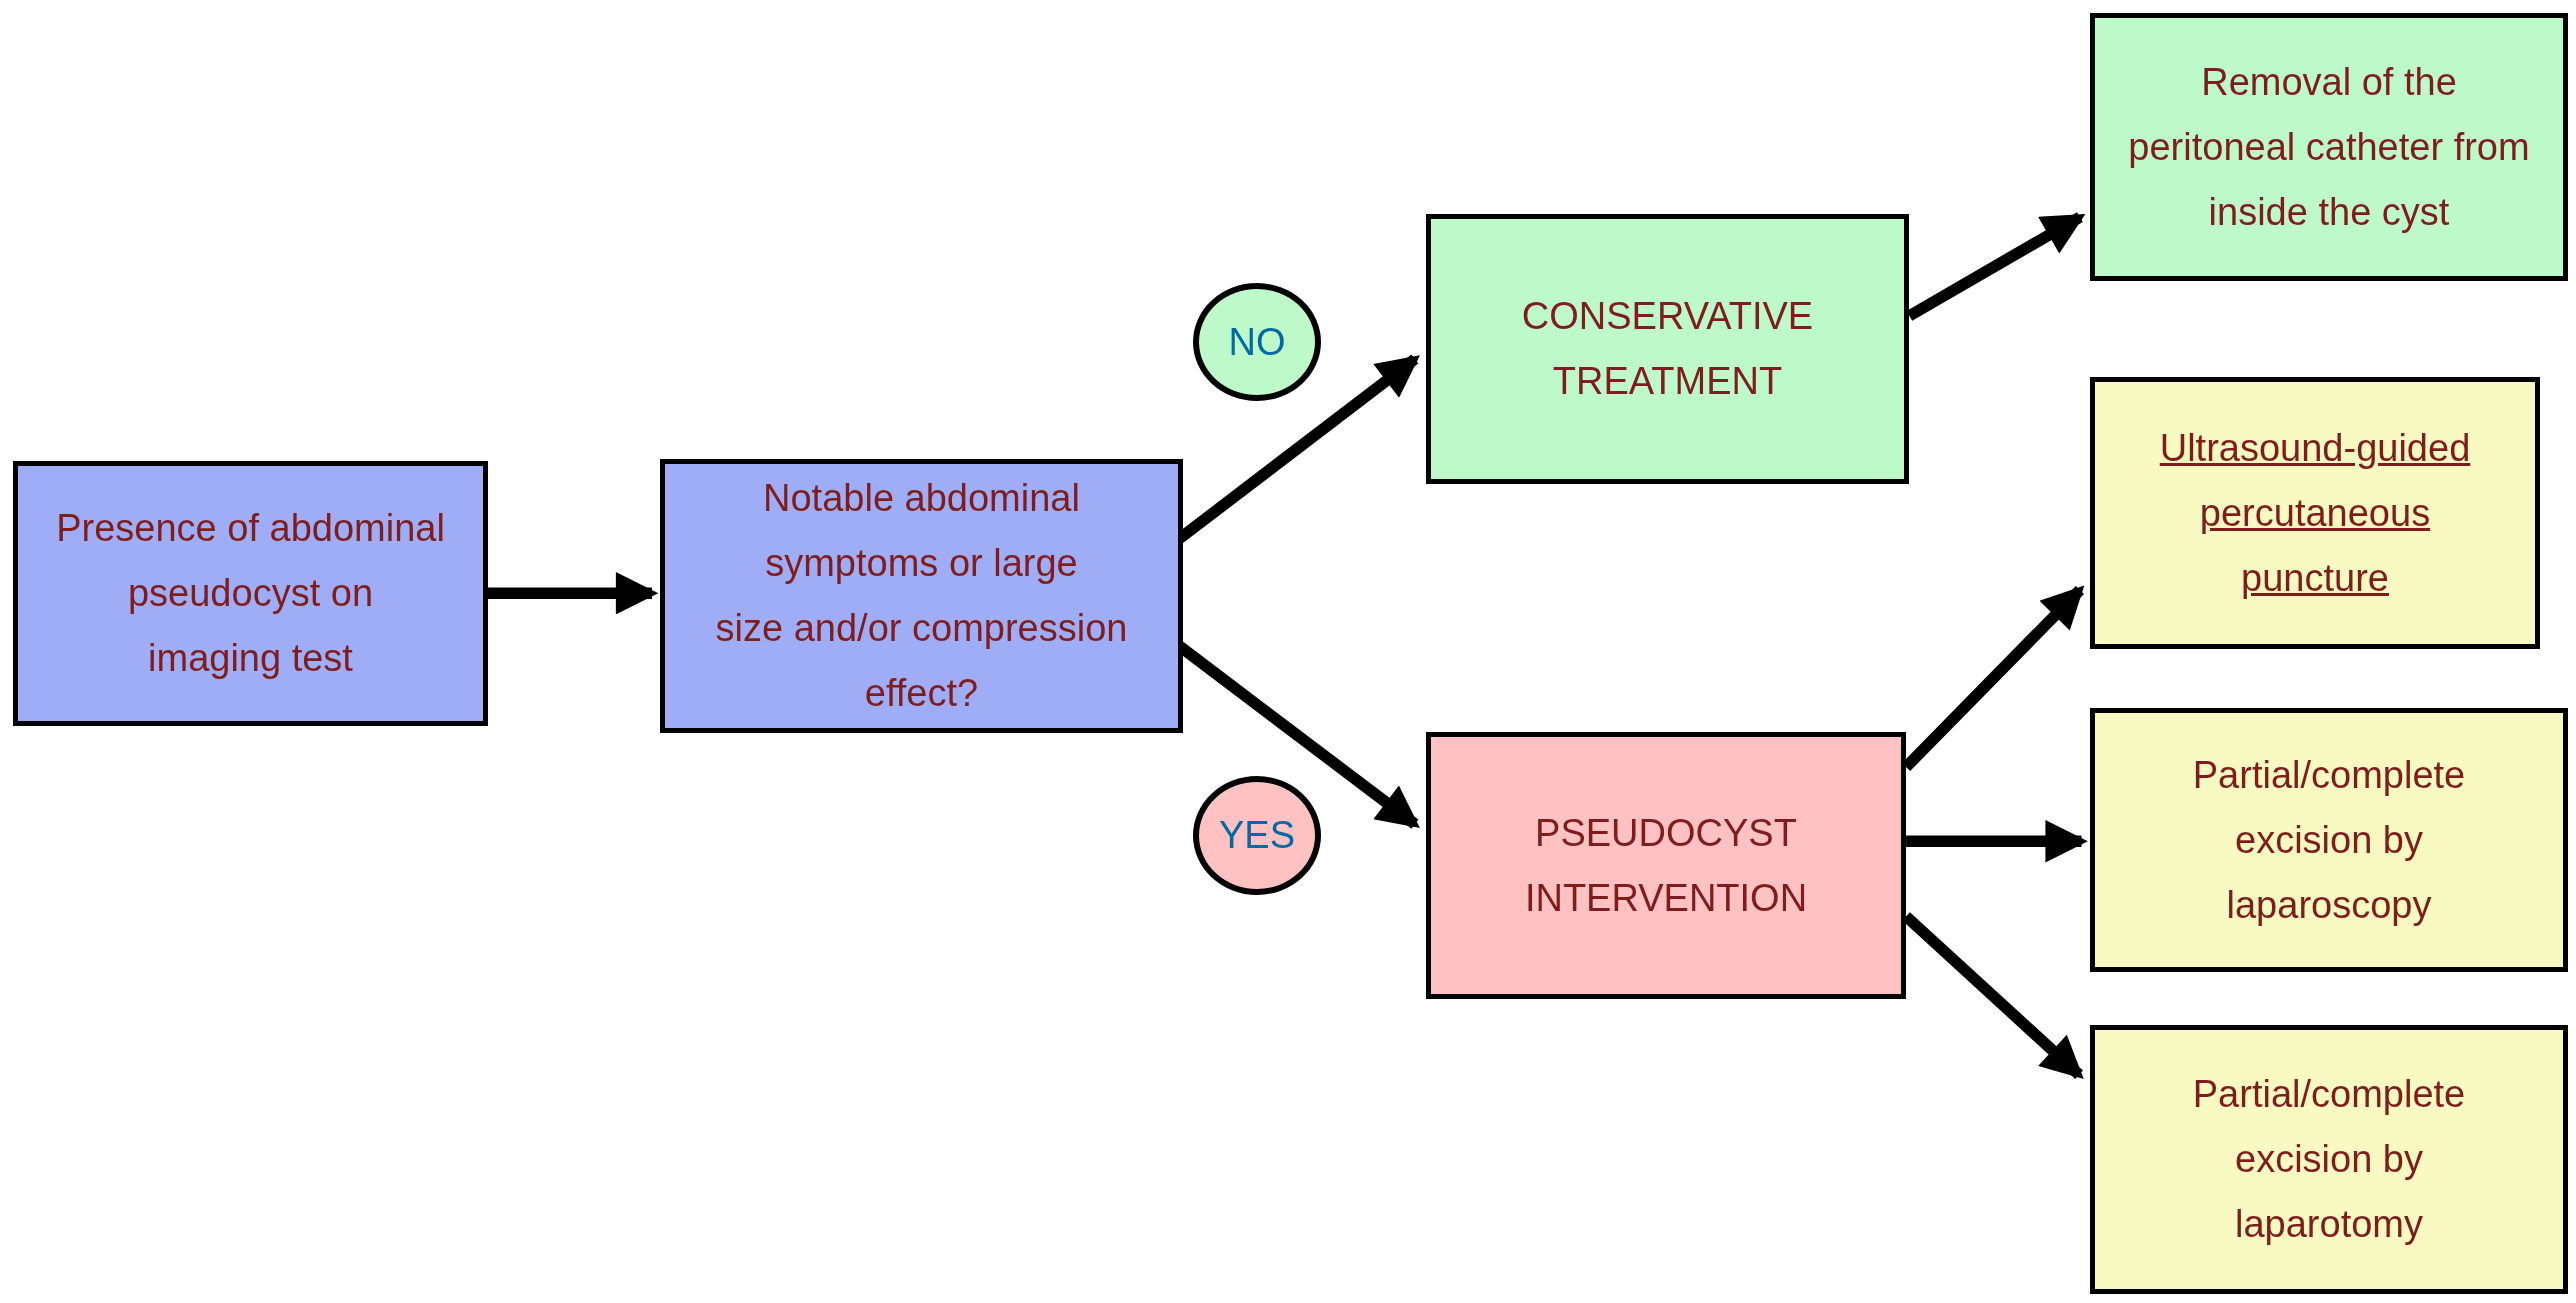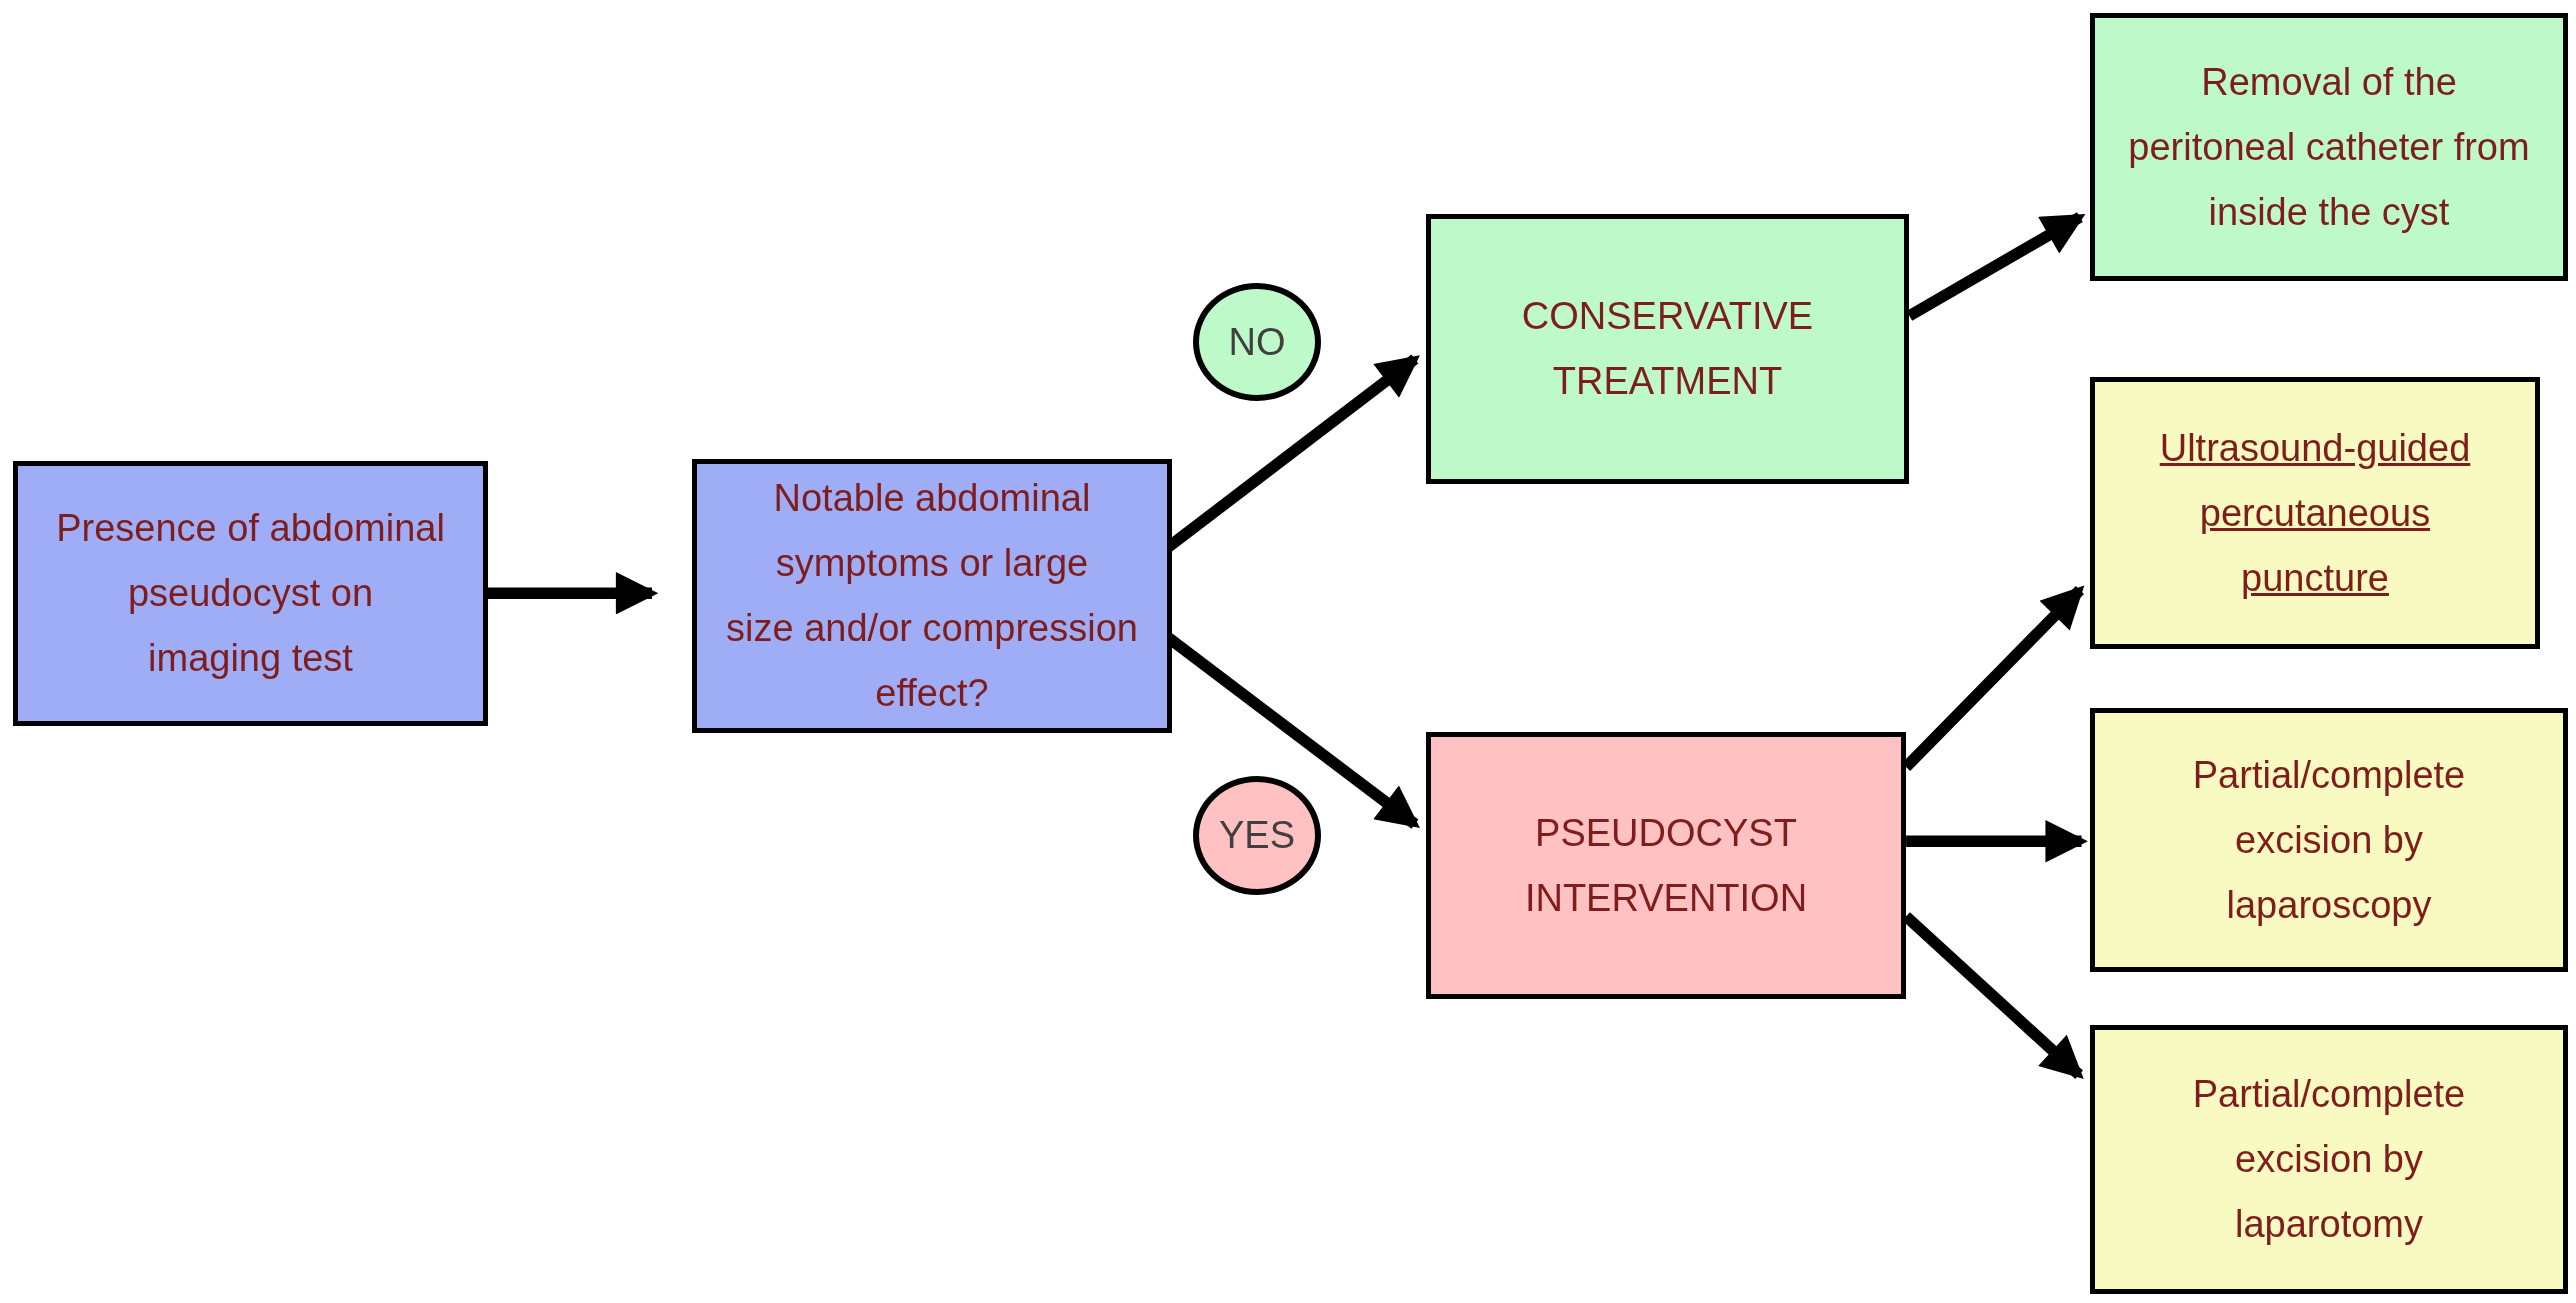--- a/index.html
+++ b/index.html
@@ -27,21 +27,21 @@
   .badge {
     position: absolute;
     display: flex;
     align-items: center;
     justify-content: center;
     text-align: center;
     box-sizing: border-box;
     border: 6.5px solid #000000;
     border-radius: 50%;
     font-size: 38px;
-    color: #404040;
+    color: #0369a1;
   }
   .fill-blue   { background: #9fadf7; }
   .fill-green  { background: #befac9; }
   .fill-pink   { background: #ffc1c1; }
   .fill-yellow { background: #f9fac1; }
   svg.arrows {
     position: absolute;
     left: 0; top: 0;
     width: 100%; height: 100%;
     pointer-events: none;
@@ -65,21 +65,21 @@
     <line x1="2340" y1="387" x2="2549" y2="266" marker-end="url(#ah)"></line>
     <line x1="2336" y1="940" x2="2549" y2="723" marker-end="url(#ah)"></line>
     <line x1="2336" y1="1031" x2="2551" y2="1031" marker-end="url(#ah)"></line>
     <line x1="2336" y1="1123" x2="2548" y2="1317" marker-end="url(#ah)"></line>
   </svg>
 
   <div class="node fill-blue" style="left:13px; top:461px; width:475px; height:265px;">Presence of abdominal
 pseudocyst on
 imaging test</div>
 
-  <div class="node fill-blue" style="left:692px; top:459px; width:480px; height:274px;">Notable abdominal
+  <div class="node fill-blue" style="left:660px; top:459px; width:523px; height:274px;">Notable abdominal
 symptoms or large
 size and/or compression
 effect?</div>
 
   <div class="badge fill-green" style="left:1193px; top:283px; width:128px; height:118px;">NO</div>
 
   <div class="badge fill-pink" style="left:1193px; top:776px; width:128px; height:119px;">YES</div>
 
   <div class="node fill-green" style="left:1426px; top:214px; width:483px; height:270px;">CONSERVATIVE
 TREATMENT</div>

